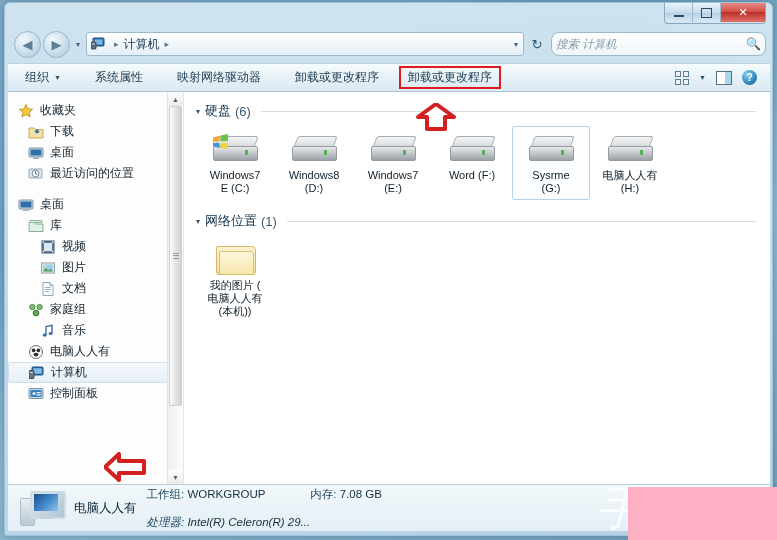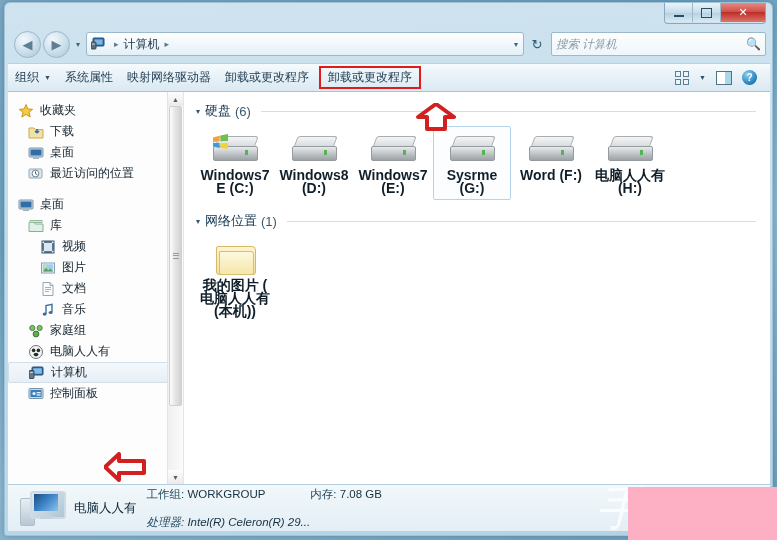--- a/index.html
+++ b/index.html
@@ -107,21 +107,21 @@
     width: 22px; height: 22px;
     margin-left: 2px;
     display:flex; align-items:center; justify-content:center;
     font-size: 13px; color: #2e5e7a;
   }
   .searchbox {
     width: 205px; height: 22px;
     margin-left: 3px; margin-right: 4px;
     background: linear-gradient(180deg, #fdfefe 0%, #eef6fa 100%);
     border: 1px solid #9cb9cb;
-    border-radius: 2px;
+    border-radius: 8px;
     display: flex; align-items: center;
     padding: 0 4px;
   }
   .search-ph {
     flex: 1;
     font-size: 11.5px; color: #8a9aa6; font-style: italic;
   }
   .search-ico { font-size: 12px; color: #3f6a85; }
   
   .toolbar {
@@ -129,21 +129,21 @@
     left: 8px; top: 63px;
     width: 762px; height: 29px;
     background: linear-gradient(180deg, #f6fbfd 0%, #e6f0f7 55%, #dbe9f2 100%);
     border-top: 1px solid #b9d2e0;
     border-bottom: 1px solid #a9c3d4;
     display: flex; align-items: center;
     box-sizing: border-box;
   }
   .tb-item {
     font-size: 12px; color: #1d3a50;
-    padding: 3px 7px;
+    padding: 3px 17px;
     display: flex; align-items: center;
     white-space: nowrap;
   }
   .tb-item .caret { font-size: 7px; margin-left: 5px; color:#30536b; }
   .tb-item.highlight {
     border: 2px solid #e01b1b;
     padding: 1px 7px;
     margin: 0 3px;
   }
   .tb-right { margin-left: auto; display: flex; align-items: center; padding-right: 8px; }
@@ -255,25 +255,24 @@
     display: flex; flex-direction: column; align-items: center;
     border: 1px solid transparent;
     box-sizing: border-box;
   }
   .tile.selected {
     border: 1px solid #b3d5ea;
     background: #fbfdff;
     border-radius: 2px;
   }
   .tile-label {
-    font-size: 14px; color: #101f2a;
+    font-size: 11px; color: #101f2a;
     text-align: center; line-height: 13px;
     margin-top: 3px;
     word-break: break-word;
-    font-weight: bold;
   }
   
   .drive {
     width: 46px; height: 34px;
     position: relative;
   }
   .drive .top {
     position: absolute; left: 4px; top: 4px;
     width: 38px; height: 13px;
     background: linear-gradient(180deg,#f4f5f6 0%, #cdd1d4 100%);
@@ -562,40 +561,40 @@
         <span class="sb-ico">
           <svg width="16" height="16" viewBox="0 0 16 16">
             <path d="M3 1.5h7l3 3v10H3z" fill="#fbfcfd" stroke="#93a7b6"></path>
             <path d="M10 1.5v3h3" fill="#e3eaf0" stroke="#93a7b6"></path>
             <path d="M5 6.5h6M5 8.5h6M5 10.5h4" stroke="#9fb3c3" stroke-width="1"></path>
           </svg>
         </span>
         <span>文档</span>
       </div>
 
+      <div class="sb-item lvl1">
+        <span class="sb-ico">
+          <svg width="16" height="16" viewBox="0 0 16 16">
+            <circle cx="4.3" cy="5" r="2.6" fill="#7cc06a" stroke="#4e8a42"></circle>
+            <circle cx="11.6" cy="5" r="2.6" fill="#7cc06a" stroke="#4e8a42"></circle>
+            <circle cx="8" cy="11" r="2.9" fill="#62ab52" stroke="#3f7436"></circle>
+          </svg>
+        </span>
+        <span>家庭组</span>
+      </div>
+
       <div class="sb-item lvl2">
         <span class="sb-ico">
           <svg width="16" height="16" viewBox="0 0 16 16">
             <path d="M6 12V3.5l6-1.2V10" stroke="#3d6ea0" stroke-width="1.4" fill="none"></path>
             <ellipse cx="4.6" cy="12.1" rx="2" ry="1.6" fill="#3d6ea0"></ellipse>
             <ellipse cx="10.6" cy="10.5" rx="2" ry="1.6" fill="#3d6ea0"></ellipse>
           </svg>
         </span>
         <span>音乐</span>
-      </div>
-
-      <div class="sb-item lvl1">
-        <span class="sb-ico">
-          <svg width="16" height="16" viewBox="0 0 16 16">
-            <circle cx="4.3" cy="5" r="2.6" fill="#7cc06a" stroke="#4e8a42"></circle>
-            <circle cx="11.6" cy="5" r="2.6" fill="#7cc06a" stroke="#4e8a42"></circle>
-            <circle cx="8" cy="11" r="2.9" fill="#62ab52" stroke="#3f7436"></circle>
-          </svg>
-        </span>
-        <span>家庭组</span>
       </div>
 
       <div class="sb-item lvl1">
         <span class="sb-ico">
           <svg width="16" height="16" viewBox="0 0 16 16">
             <circle cx="8" cy="8" r="6.5" fill="#f3f4f5" stroke="#6c7378"></circle>
             <circle cx="5.6" cy="6.4" r="1.8" fill="#2b2b2b"></circle>
             <circle cx="10.4" cy="6.4" r="1.8" fill="#2b2b2b"></circle>
             <ellipse cx="8" cy="10.6" rx="2.4" ry="1.8" fill="#2b2b2b"></ellipse>
           </svg>
@@ -683,40 +682,40 @@
             <span class="top"></span>
               <span class="base"></span>
               <span class="led"></span>
           </span>
           <span class="tile-label">
             <span>Windows7</span><br>
             <span>(E:)</span>
           </span>
         </div>
 
+        <div class="tile">
+          <span class="drive">
+            <span class="top"></span>
+              <span class="base"></span>
+              <span class="led"></span>
+          </span>
+          <span class="tile-label">
+            <span>Word (F:)</span>
+          </span>
+        </div>
+
         <div class="tile selected">
           <span class="drive">
             <span class="top"></span>
               <span class="base"></span>
               <span class="led"></span>
           </span>
           <span class="tile-label">
             <span>Sysrme</span><br>
             <span>(G:)</span>
-          </span>
-        </div>
-
-        <div class="tile">
-          <span class="drive">
-            <span class="top"></span>
-              <span class="base"></span>
-              <span class="led"></span>
-          </span>
-          <span class="tile-label">
-            <span>Word (F:)</span>
           </span>
         </div>
 
         <div class="tile">
           <span class="drive">
             <span class="top"></span>
               <span class="base"></span>
               <span class="led"></span>
           </span>
           <span class="tile-label">

